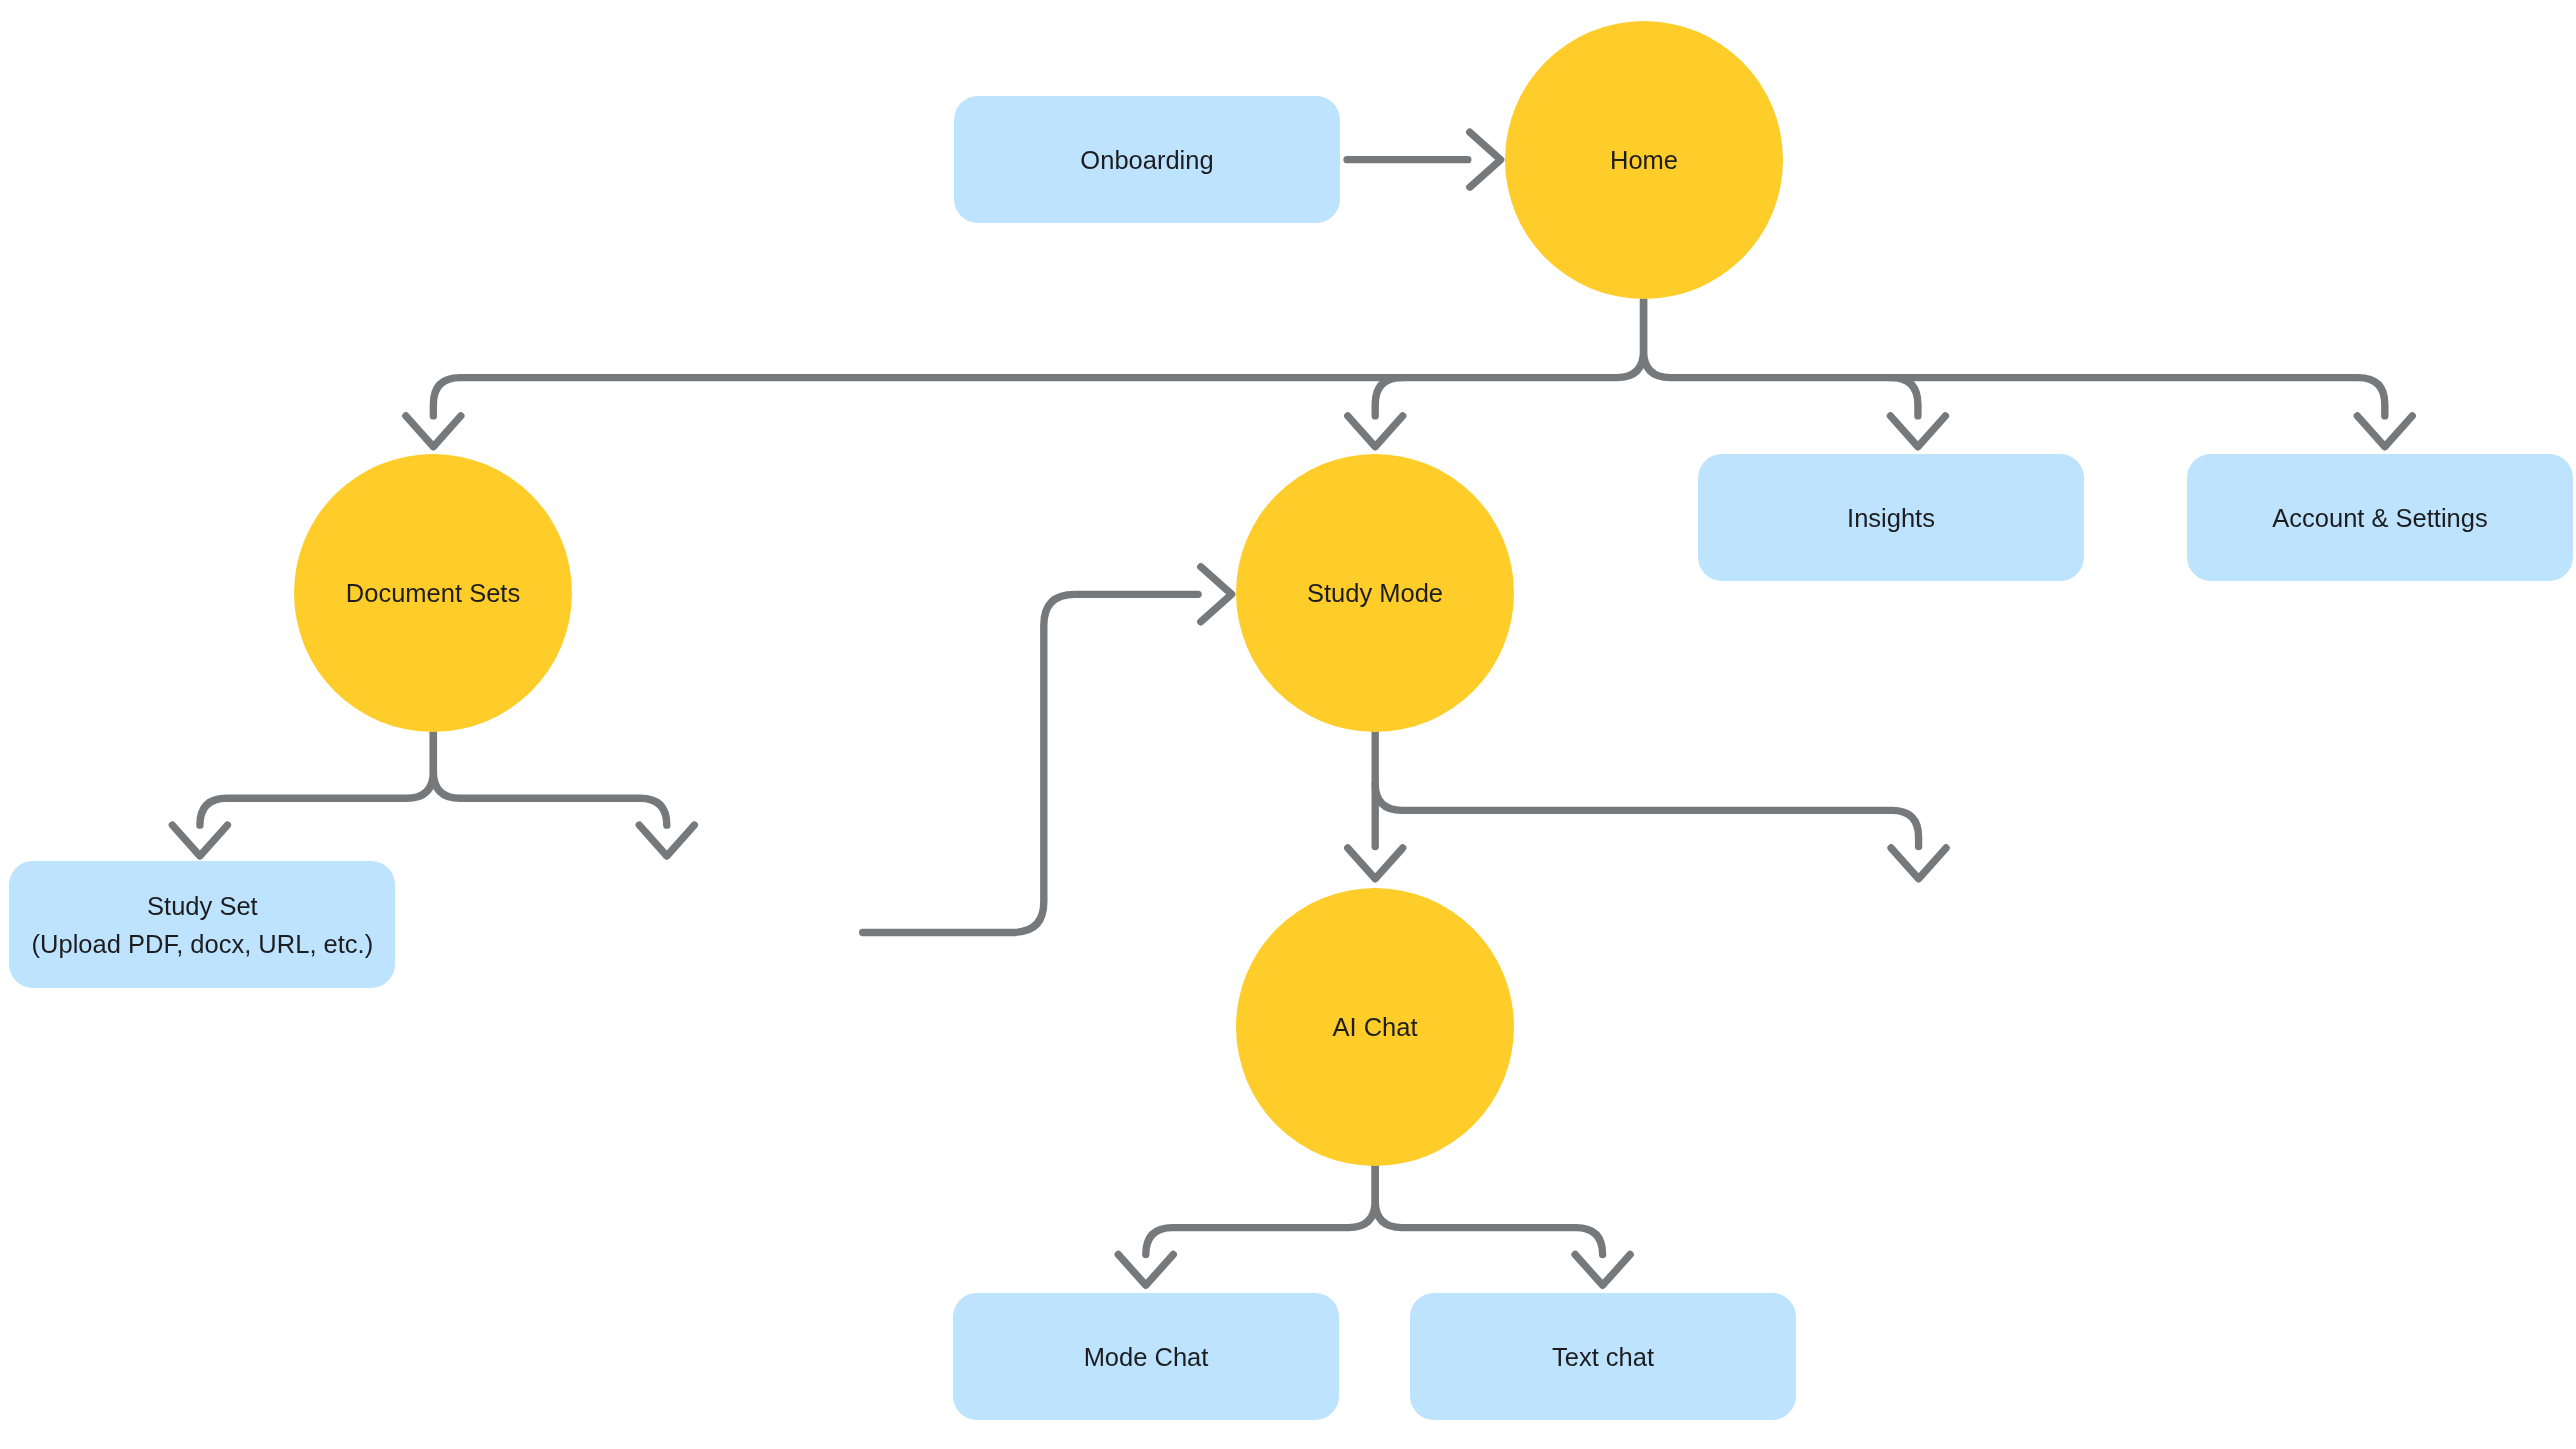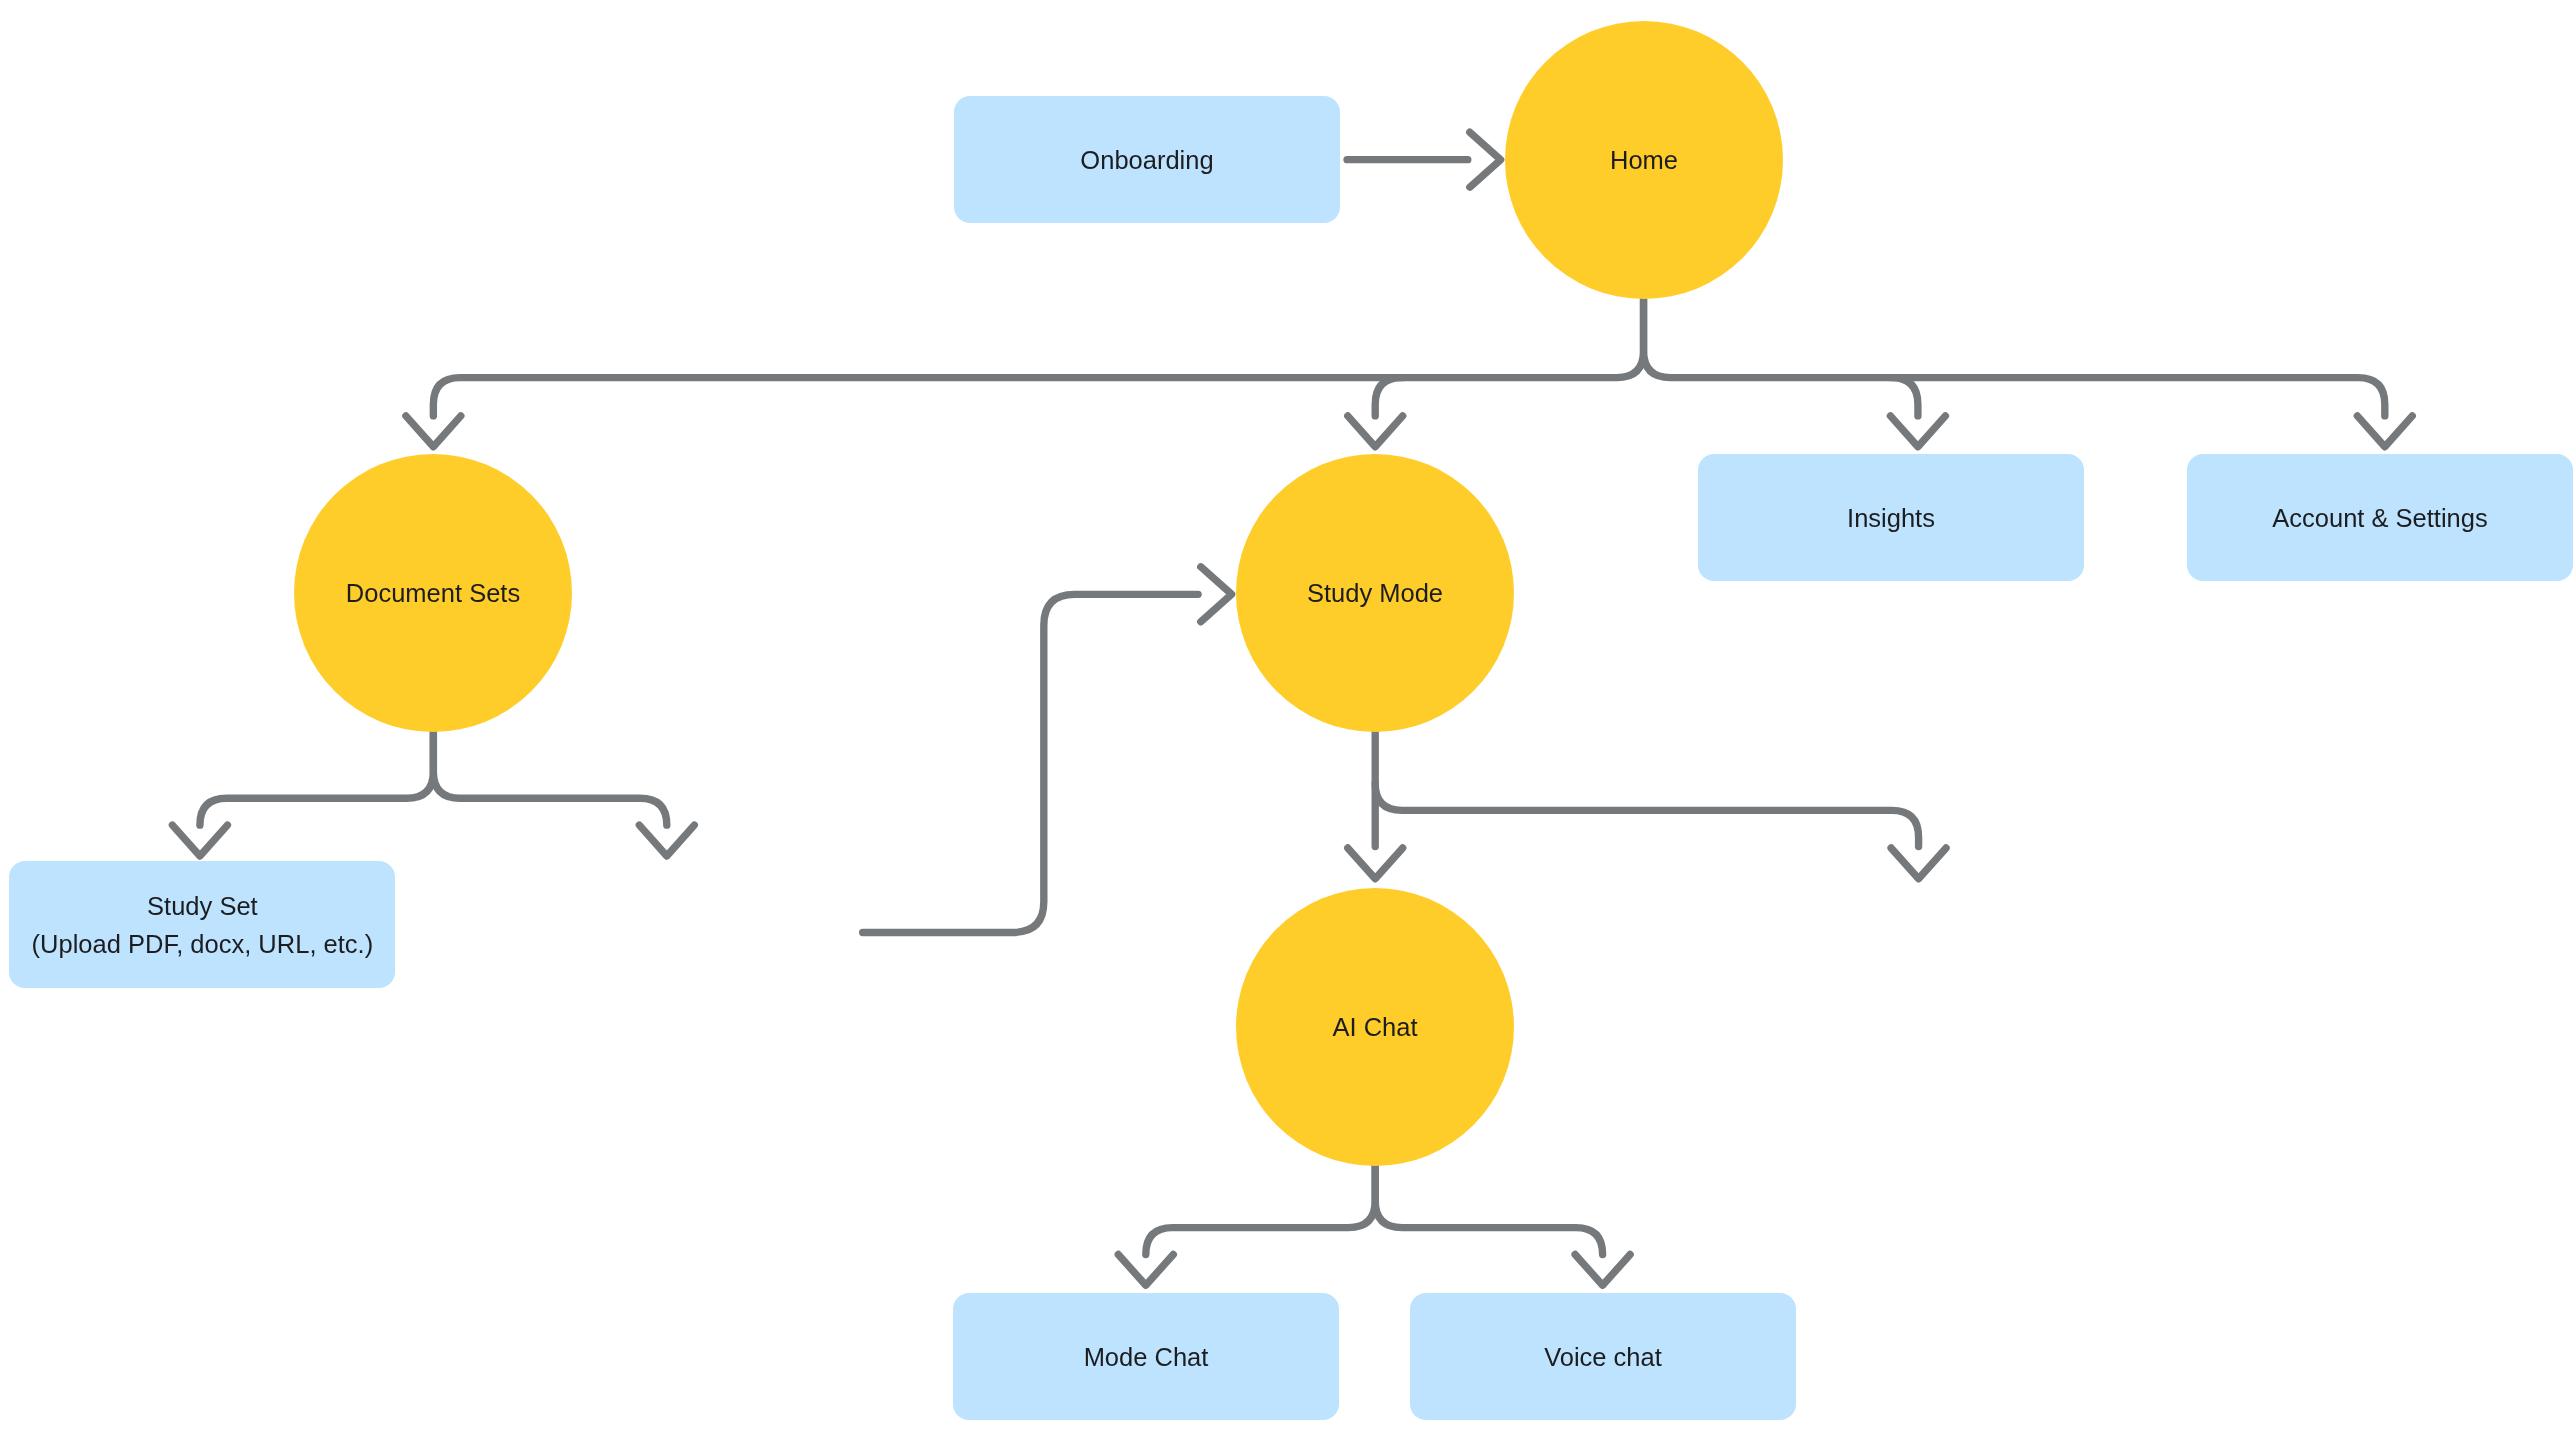--- a/index.html
+++ b/index.html
@@ -44,21 +44,21 @@
   }
   .node-circle {
     width: 278px;
     height: 278px;
     border-radius: 50%;
     background: #FFCD29;
   }
   .node-rect {
     width: 386px;
     height: 127px;
-    border-radius: 16px;
+    border-radius: 24px;
     background: #BDE3FF;
   }
   
   #node-onboarding   { left: 954px; top: 96px;  }
   #node-home         { left: 1505px; top: 21px; text-align: right;   }
   #node-document-sets{ left: 294px;  top: 454px;  }
   #node-study-mode   { left: 1236px; top: 454px;  }
   #node-insights     { left: 1698px; top: 454px;  }
   #node-account      { left: 2187px; top: 454px;  }
   #node-create-set   { left: 9.4px;   top: 861px; }
@@ -164,17 +164,17 @@
   <div class="node node-circle" id="node-ai-chat">
     <span class="node-label">AI Chat</span>
   </div>
 
 
   <div class="node node-rect" id="node-text-chat">
     <span class="node-label">Mode Chat</span>
   </div>
 
   <div class="node node-rect" id="node-voice-chat">
-    <span class="node-label">Voice chat</span>
+    <span class="node-label">Text chat</span>
   </div>
 
 </div>
 
 
 </body></html>

